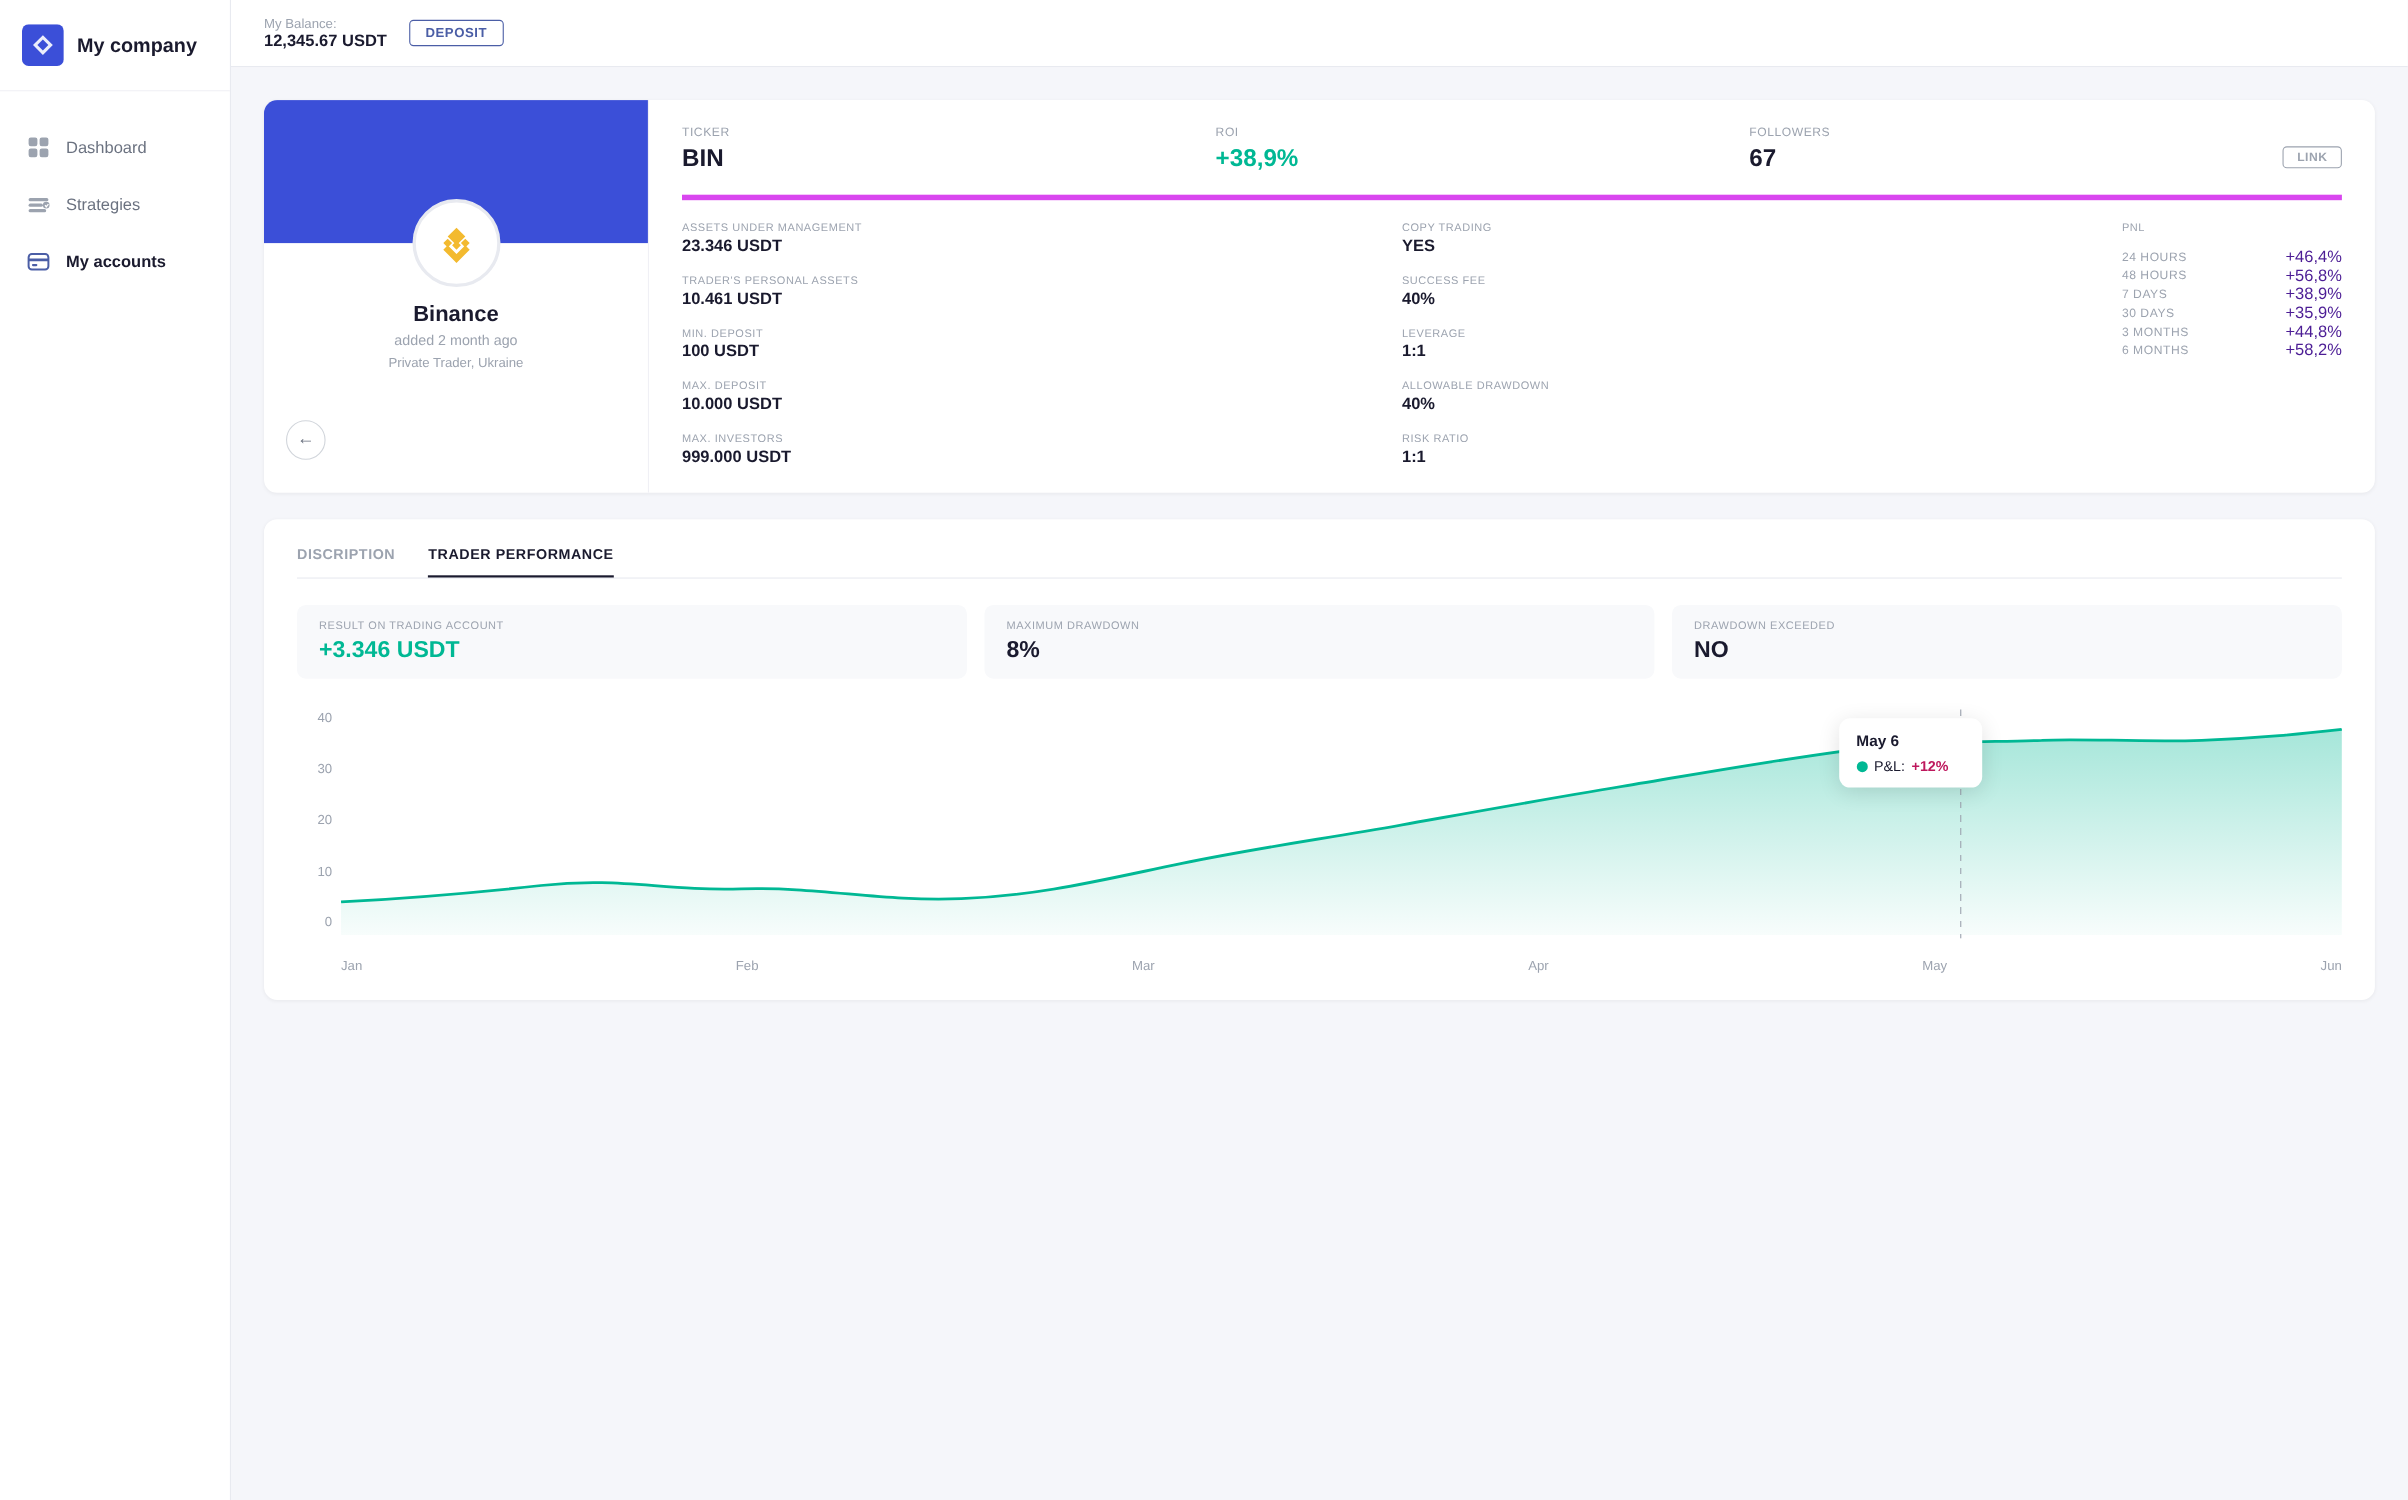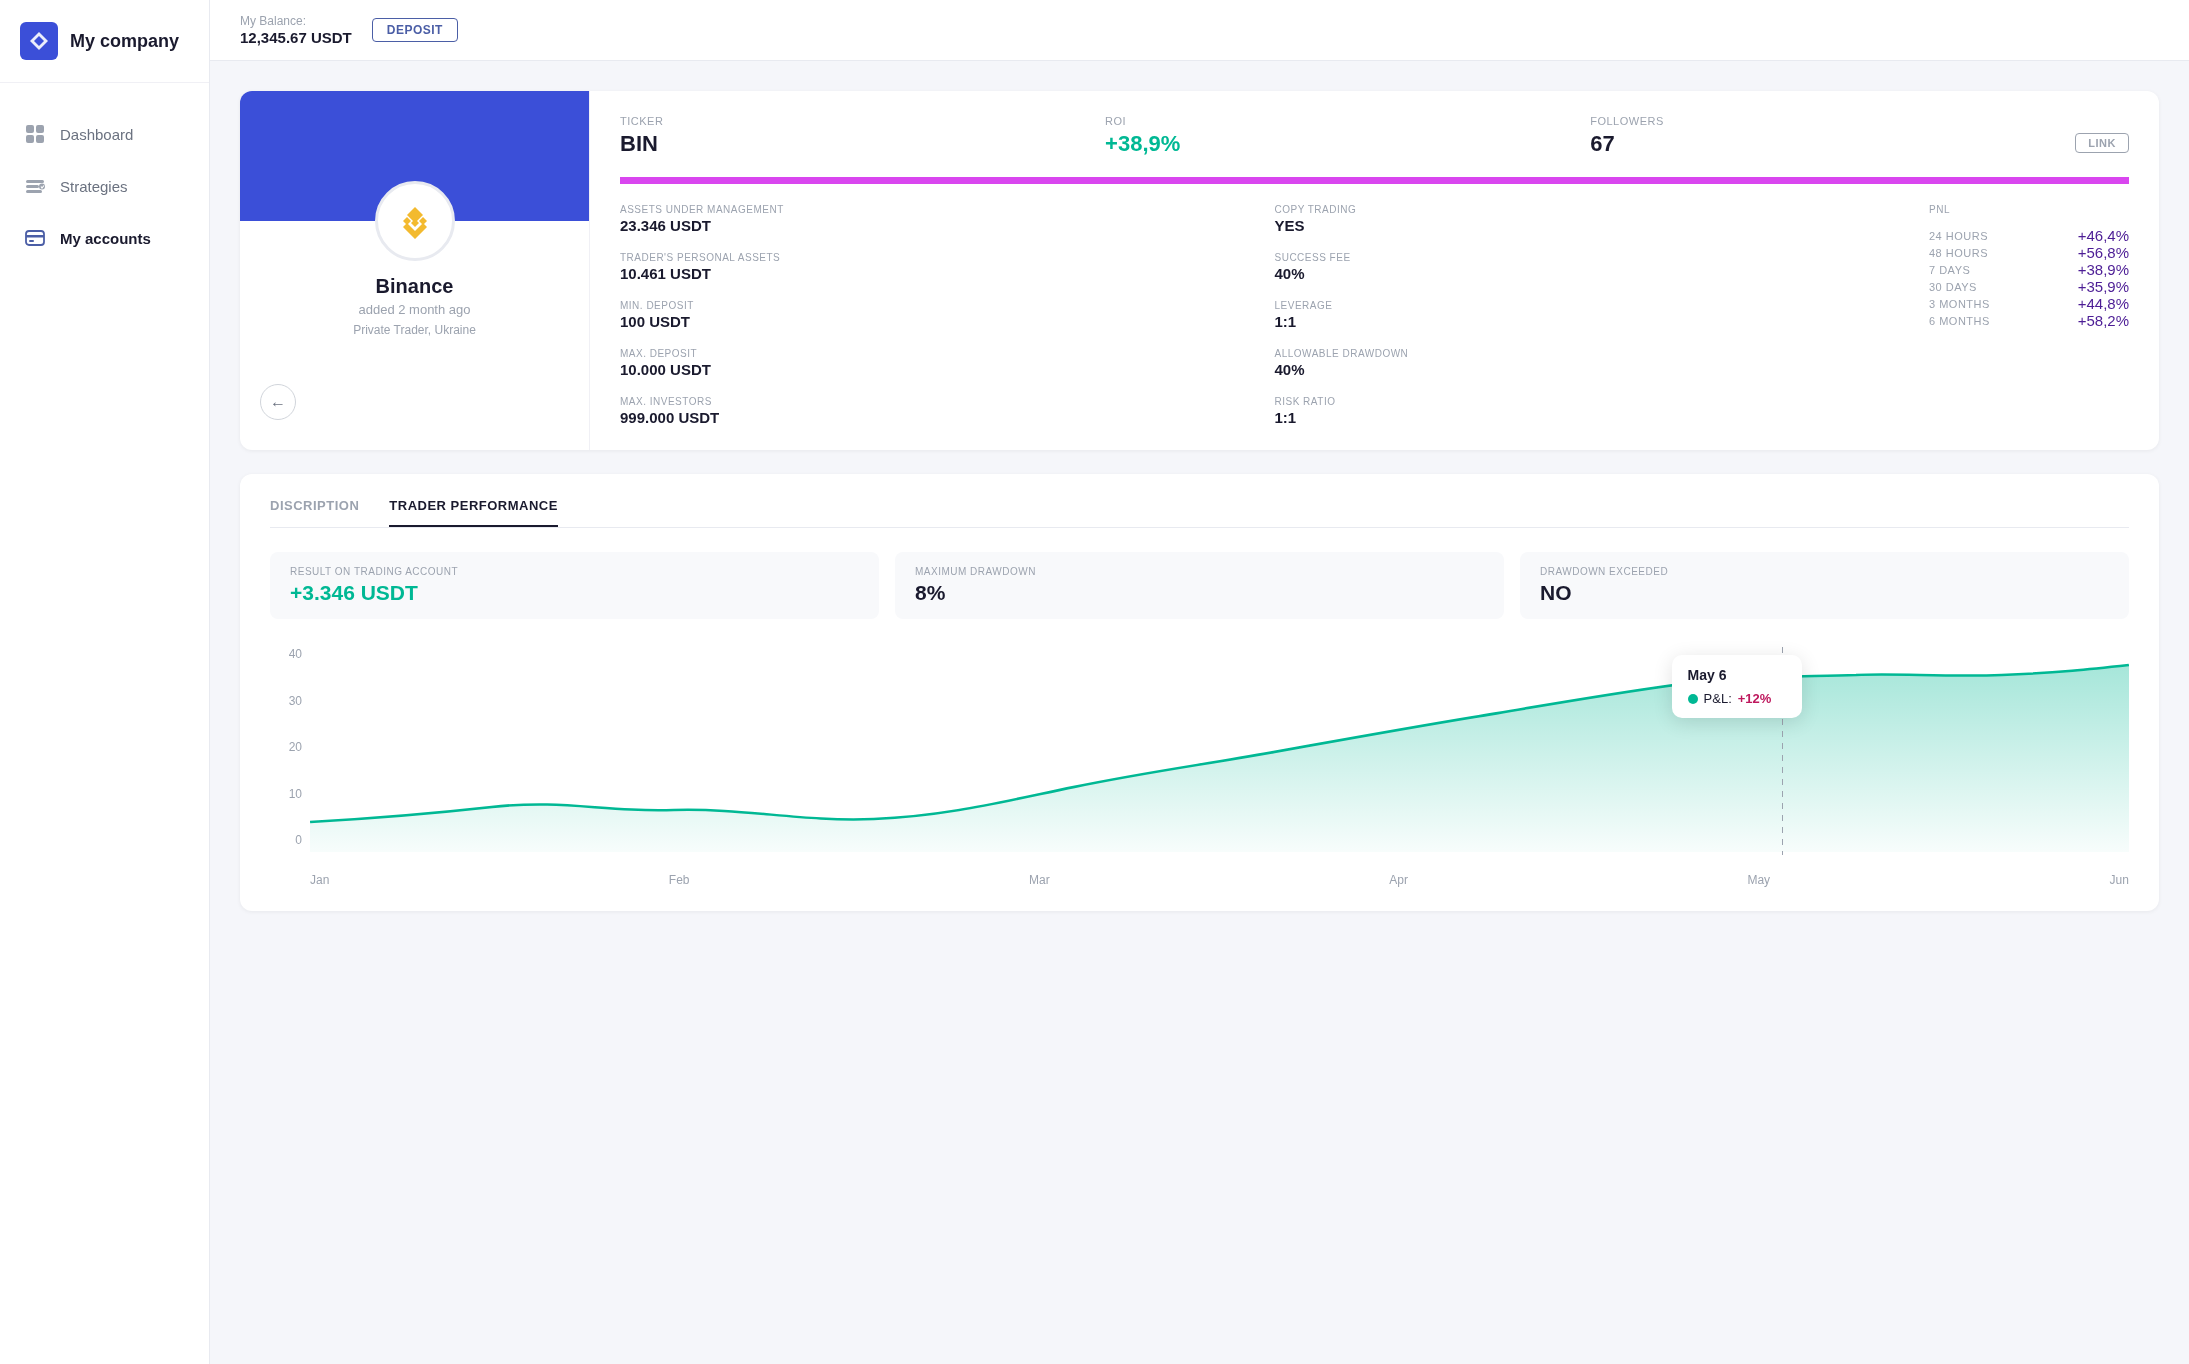--- a/index.html
+++ b/index.html
@@ -184,21 +184,21 @@
     .stats-panel {
       flex: 1;
       padding: 24px 30px;
       display: flex;
       flex-direction: column;
       gap: 0;
     }
     .stats-top {
       display: flex;
       gap: 0;
-      border-bottom: 7px solid #d946ef;
+      border-bottom: 5px solid #d946ef;
       padding-bottom: 20px;
       margin-bottom: 20px;
     }
     .stat-group {
       flex: 1;
       display: flex;
       flex-direction: column;
       gap: 4px;
     }
     .stat-label {

